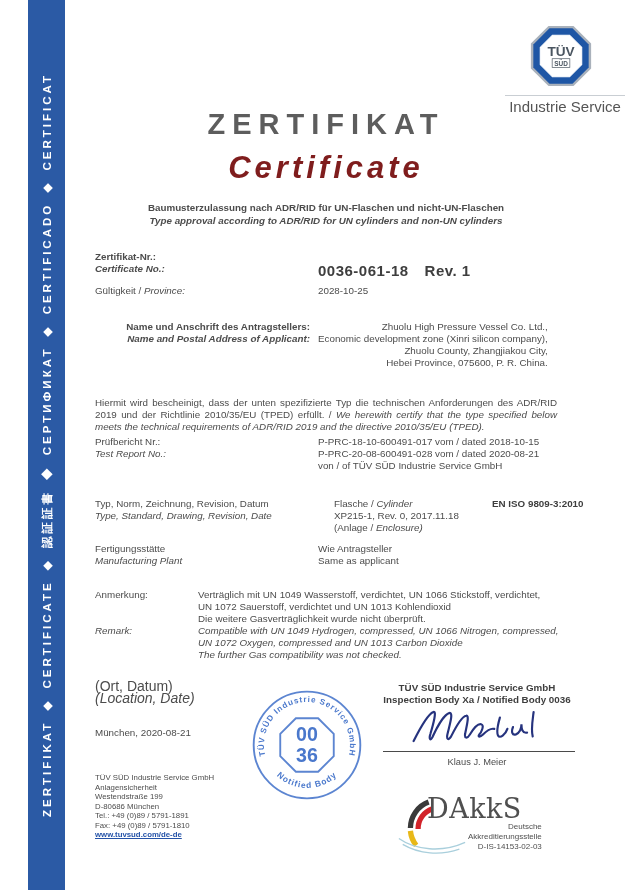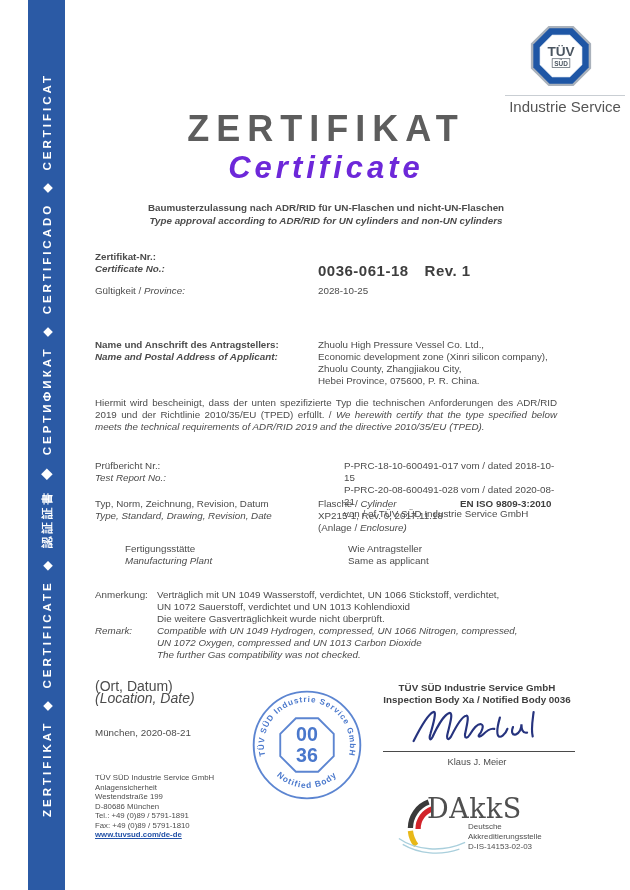--- a/index.html
+++ b/index.html
@@ -13,60 +13,60 @@
              text-align:center;white-space:nowrap;color:#ffffff;
              font-size:11.5px;font-weight:bold;letter-spacing:3px;word-spacing:4px;}
 
   
   .logo{position:absolute;left:505px;top:22px;width:120px;}
   .logo svg{display:block;margin-left:22px;}
   .logo-rule{border-top:1px solid #c9ced3;margin-top:5px;}
   .logo-caption{font-size:15px;color:#555;text-align:center;margin-top:2px;}
 
   .title-de{position:absolute;left:95px;top:108px;width:462px;text-align:center;
-            font-size:36px;font-weight:bold;color:#5d5d5d;letter-spacing:7px;}
+            font-size:29px;font-weight:bold;color:#5d5d5d;letter-spacing:7px;}
   .title-en{position:absolute;left:95px;top:150px;width:462px;text-align:center;
-            font-size:31px;font-weight:bold;font-style:italic;color:#6d28d9;letter-spacing:4px;}
+            font-size:31px;font-weight:bold;font-style:italic;color:#7f1d1d;letter-spacing:4px;}
   .subtitle{position:absolute;left:80px;top:202px;width:492px;text-align:center;
             font-size:9.8px;font-weight:bold;line-height:12.6px;color:#4c4c4c;}
 
   .row{position:absolute;left:95px;width:470px;display:flex;font-size:9.8px;line-height:11.9px;}
   .lbl{width:215px;flex-shrink:0;}
   .lbl-r{text-align:left;}
   .val{margin-left:8px;}
   .b{font-weight:bold;}
   .it{font-style:italic;}
   .certno-val{font-size:15px;font-weight:bold;color:#3e3e3e;letter-spacing:.5px;margin-top:14px;}
   .certno-val .rev{margin-left:16px;}
 
   .statement{position:absolute;left:95px;top:387px;width:462px;
              font-size:9.8px;line-height:11.9px;text-align:justify;}
 
-  .type-val{width:138px;flex-shrink:0;margin-left:8px;}
-  .std{margin-left:4px;font-weight:bold;color:#3e3e3e;white-space:nowrap;}
+  .type-val{width:138px;flex-shrink:0;margin-left:24px;}
+  .std{margin-left:20px;font-weight:bold;color:#3e3e3e;white-space:nowrap;}
 
   .remark-wrap{position:absolute;left:95px;top:589px;width:470px;font-size:9.8px;line-height:11.9px;}
-  .remark-row{display:flex;}
+  .remark-row{display:flex;gap:41px;}
   .r-lbl{width:62px;flex-shrink:0;}
 
   .ort{position:absolute;left:95px;top:681px;font-size:14px;line-height:11.9px;}
   .muenchen{position:absolute;left:95px;top:727px;font-size:9.8px;}
 
   .stamp{position:absolute;left:249px;top:687px;}
 
   .org{position:absolute;left:378px;top:682px;width:198px;text-align:center;
        font-size:9.8px;font-weight:bold;color:#3e3e3e;line-height:12.2px;}
   .sig{position:absolute;left:408px;top:703px;}
   .sig-line{position:absolute;left:383px;top:751px;width:192px;border-top:1.2px solid #4a4a4a;}
   .signer{position:absolute;left:378px;top:757px;width:198px;text-align:center;font-size:9.3px;color:#4c4c4c;}
 
   .footer{position:absolute;left:95px;top:773px;font-size:7.8px;line-height:9.5px;color:#4c4c4c;}
   .footer a{color:#2553a8;font-weight:bold;}
 
-  .dakks{position:absolute;left:396px;top:797px;width:180px;height:62px;}
+  .dakks{position:absolute;left:396px;top:797px;width:180px;height:62px;text-align:right;}
   .dakks-arcs{position:absolute;left:0;top:2px;}
   .dakks-name{position:absolute;left:31px;top:-4px;font-family:"DejaVu Serif",serif;
               font-size:27px;color:#4f4f4f;letter-spacing:.5px;}
   .dakks-lines{position:absolute;left:72px;top:25px;font-size:8px;line-height:10px;color:#4f4f4f;}
 </style>
 </head>
 <body>
 
 <div class="page">
 
@@ -102,36 +102,36 @@
     <div class="val certno-val">
       <span>0036-061-18</span><span class="rev">Rev. 1</span>
     </div>
   </div>
 
   <div class="row" style="top:285px;">
     <div class="lbl lbl-r"><span>Gültigkeit / </span><span class="it">Province:</span></div>
     <div class="val">2028-10-25</div>
   </div>
 
-  <div class="row" style="top:339px;">
+  <div class="row" style="top:321px;text-align:right;">
     <div class="lbl">
       <div class="b">Name und Anschrift des Antragstellers:</div>
       <div class="b it">Name and Postal Address of Applicant:</div>
     </div>
     <div class="val">
       <div>Zhuolu High Pressure Vessel Co. Ltd.,</div>
       <div>Economic development zone (Xinri silicon company),</div>
       <div>Zhuolu County, Zhangjiakou City,</div>
       <div>Hebei Province, 075600, P. R. China.</div>
     </div>
   </div>
 
   <p class="statement"><span>Hiermit wird bescheinigt, dass der unten spezifizierte Typ die technischen Anforderungen des ADR/RID 2019 und der Richtlinie 2010/35/EU (TPED) erfüllt. / </span><span class="it">We herewith certify that the type specified below meets the technical requirements of ADR/RID 2019 and the directive 2010/35/EU (TPED).</span></p>
 
-  <div class="row" style="top:460px;gap:26px;">
+  <div class="row" style="top:436px;">
     <div class="lbl">
       <div>Prüfbericht Nr.:</div>
       <div class="it">Test Report No.:</div>
     </div>
     <div class="val">
       <div>P-PRC-18-10-600491-017 vom / dated 2018-10-15</div>
       <div>P-PRC-20-08-600491-028 vom / dated 2020-08-21</div>
       <div>von / of TÜV SÜD Industrie Service GmbH</div>
     </div>
   </div>
@@ -142,21 +142,21 @@
       <div class="it">Type, Standard, Drawing, Revision, Date</div>
     </div>
     <div class="type-val">
       <div><span>Flasche / </span><span class="it">Cylinder</span></div>
       <div>XP215-1, Rev. 0, 2017.11.18</div>
       <div><span>(Anlage / </span><span class="it">Enclosure)</span></div>
     </div>
     <div class="std">EN ISO 9809-3:2010</div>
   </div>
 
-  <div class="row" style="top:543px;margin-left:30px;">
+  <div class="row" style="top:543px;">
     <div class="lbl">
       <div>Fertigungsstätte</div>
       <div class="it">Manufacturing Plant</div>
     </div>
     <div class="val">
       <div>Wie Antragsteller</div>
       <div>Same as applicant</div>
     </div>
   </div>
 

